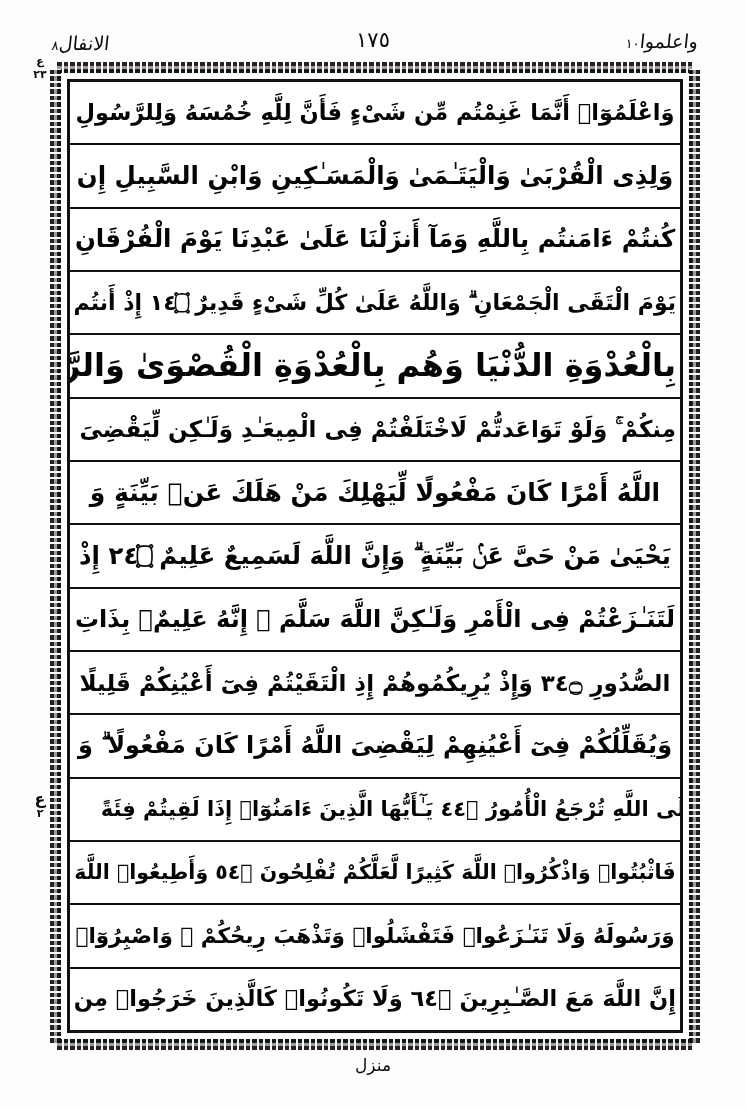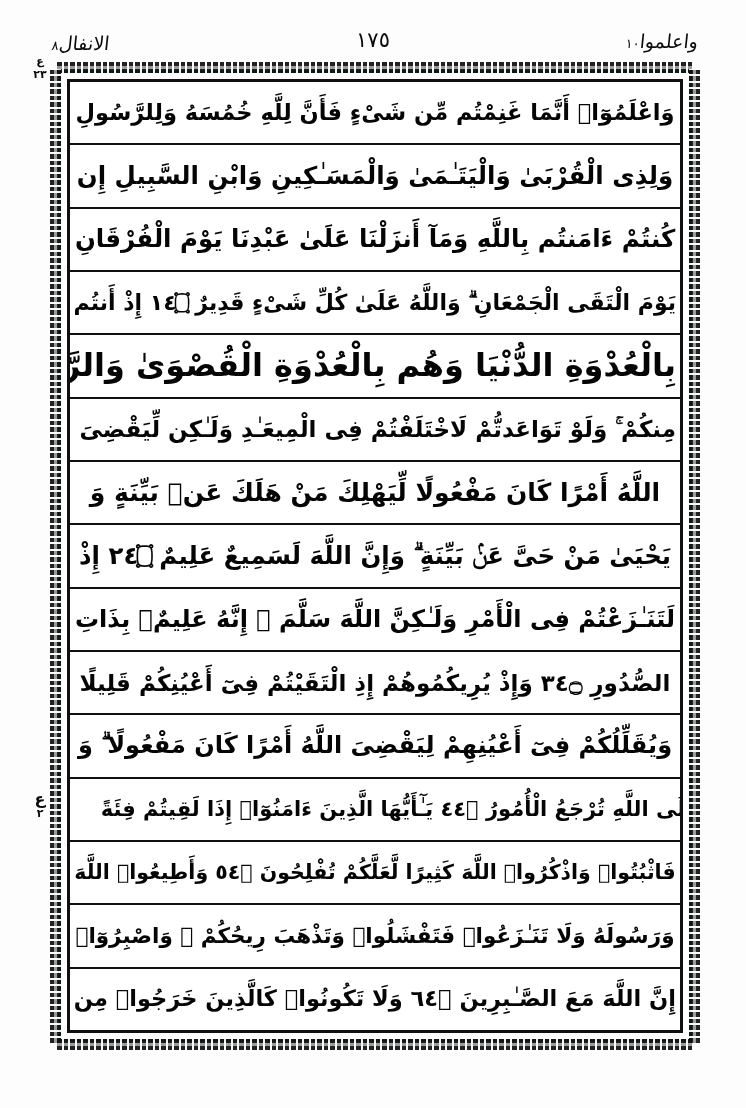--- a/index.html
+++ b/index.html
@@ -234,14 +234,15 @@
         </div>
         <div class="line">
           <div class="line-text" style="font-size: 21.5px;">وَرَسُولَهُ وَلَا تَنَـٰزَعُوا۟ فَتَفْشَلُوا۟ وَتَذْهَبَ رِيحُكُمْ ۖ وَاصْبِرُوٓا۟</div>
         </div>
         <div class="line">
           <div class="line-text" style="font-size: 22.5px;">إِنَّ اللَّهَ مَعَ الصَّـٰبِرِينَ ۝٤٦ وَلَا تَكُونُوا۟ كَالَّذِينَ خَرَجُوا۟ مِن</div>
         </div>
       </div>
   </div>
 
+  <div class="footer">منزل</div>
 
 </div>
 
 </body></html>

